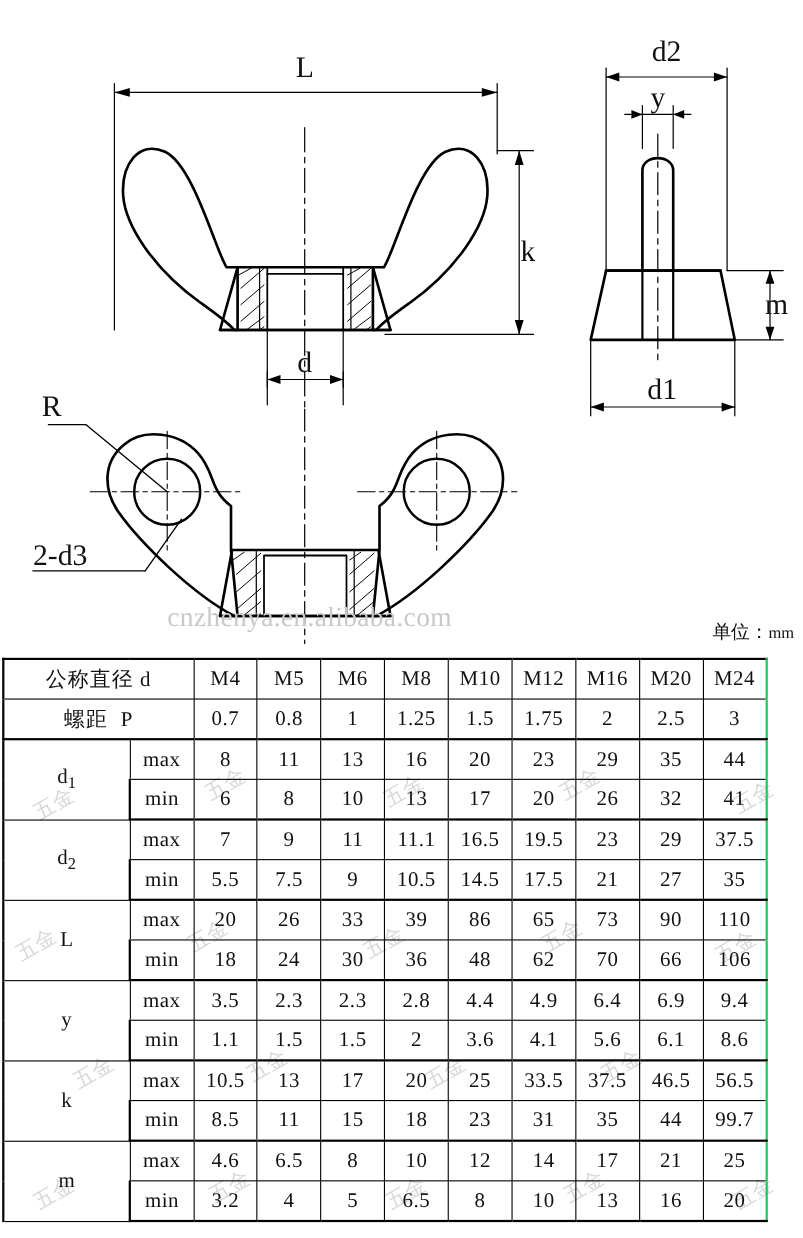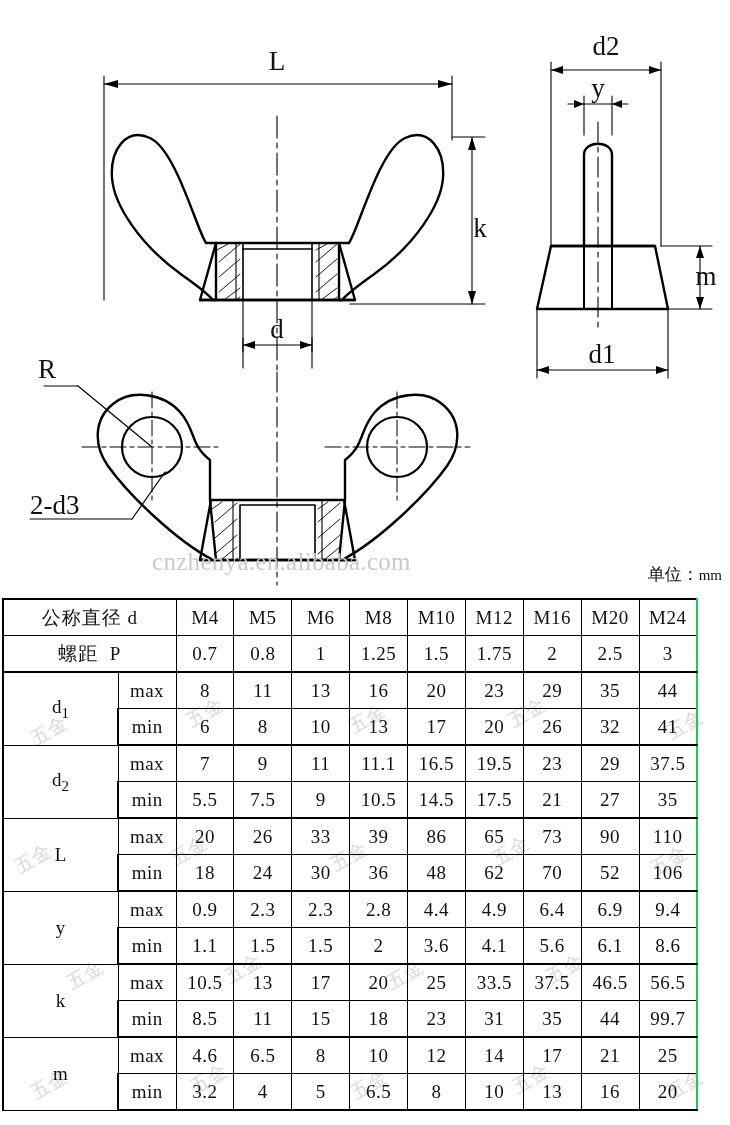--- a/index.html
+++ b/index.html
@@ -408,28 +408,28 @@
       </tr>
       <tr class="grp-end">
         <td class="mm">min</td>
         <td class="val">18</td>
         <td class="val">24</td>
         <td class="val">30</td>
         <td class="val">36</td>
         <td class="val">48</td>
         <td class="val">62</td>
         <td class="val">70</td>
-        <td class="val">52</td>
+        <td class="val">66</td>
         <td class="val">106</td>
       </tr>
 
       <tr>
         <td rowspan="2" class="rowlabel">y</td>
         <td class="mm">max</td>
-        <td class="val">0.9</td>
+        <td class="val">3.5</td>
         <td class="val">2.3</td>
         <td class="val">2.3</td>
         <td class="val">2.8</td>
         <td class="val">4.4</td>
         <td class="val">4.9</td>
         <td class="val">6.4</td>
         <td class="val">6.9</td>
         <td class="val">9.4</td>
       </tr>
       <tr class="grp-end">

